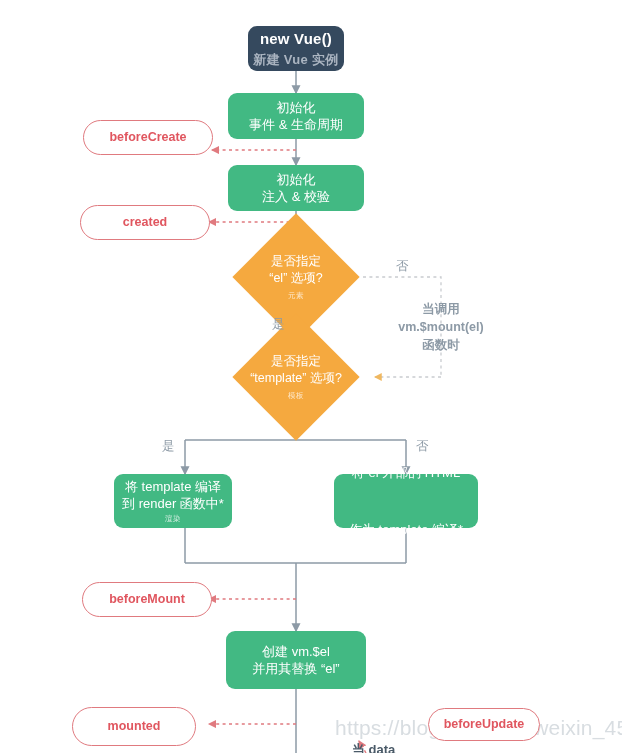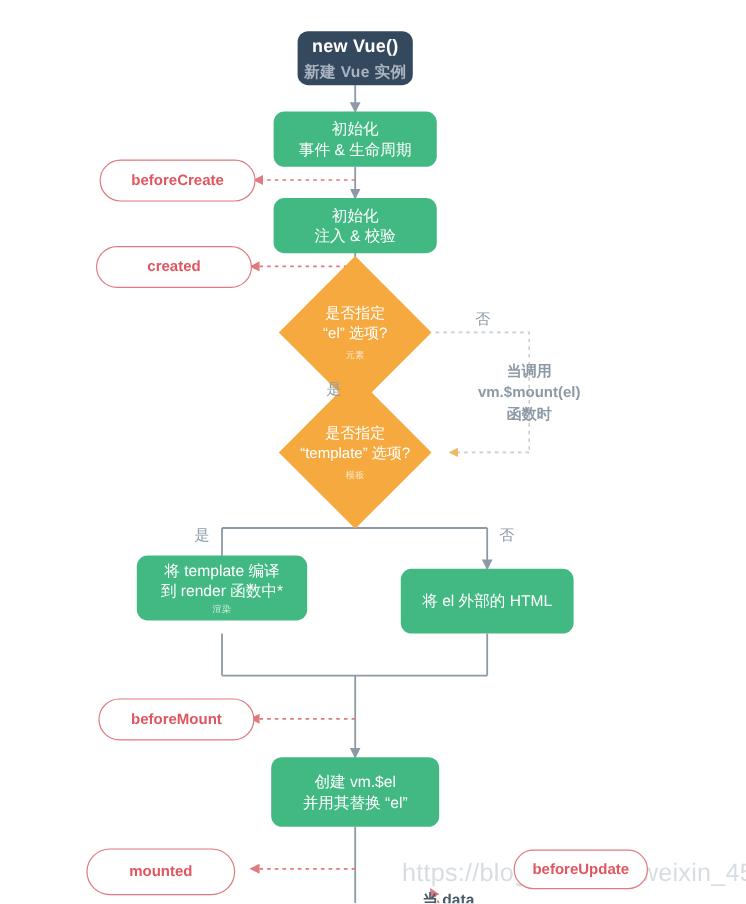--- a/index.html
+++ b/index.html
@@ -226,28 +226,29 @@
   <div class="node node-green" style="left:228px; top:93px; width:136px; height:46px;">
     <span class="ln">初始化</span>
     <span class="ln">事件 &amp; 生命周期</span>
   </div>
 
   <div class="node node-green" style="left:228px; top:165px; width:136px; height:46px;">
     <span class="ln">初始化</span>
     <span class="ln">注入 &amp; 校验</span>
   </div>
 
-  <div class="node node-green" style="left:114px; top:463px; width:142px; height:54px;">
+  <div class="node node-green" style="left:114px; top:474px; width:118px; height:54px;">
     <span class="ln">将 template 编译</span>
     <span class="ln">到 render 函数中*</span>
     <span class="sub">渲染</span>
   </div>
 
   <div class="node node-green" style="left:334px; top:474px; width:144px; height:54px;gap:39px;">
     <span class="ln">将 el 外部的 HTML</span>
+    <span class="ln">作为 template 编译*</span>
   </div>
 
   <div class="node node-green" style="left:226px; top:631px; width:140px; height:58px;">
     <span class="ln">创建  vm.$el</span>
     <span class="ln">并用其替换 “el”</span>
   </div>
 
   <div class="diamond-wrap" style="left:251px; top:232px; width:90px; height:90px;">
     <div class="diamond-shape"></div>
     <div class="diamond-text">
@@ -259,21 +260,21 @@
 
   <div class="diamond-wrap" style="left:251px; top:332px; width:90px; height:90px;">
     <div class="diamond-shape"></div>
     <div class="diamond-text">
       <div>是否指定</div>
       <div>“template” 选项?</div>
       <div class="sub">模板</div>
     </div>
   </div>
 
-  <div class="node node-hook" style="left:83px; top:133px; width:130px; height:35px;">
+  <div class="node node-hook" style="left:83px; top:120px; width:130px; height:35px;">
     <span>beforeCreate</span>
   </div>
 
   <div class="node node-hook" style="left:80px; top:205px; width:130px; height:35px;">
     <span>created</span>
   </div>
 
   <div class="node node-hook" style="left:82px; top:582px; width:130px; height:35px;">
     <span>beforeMount</span>
   </div>

